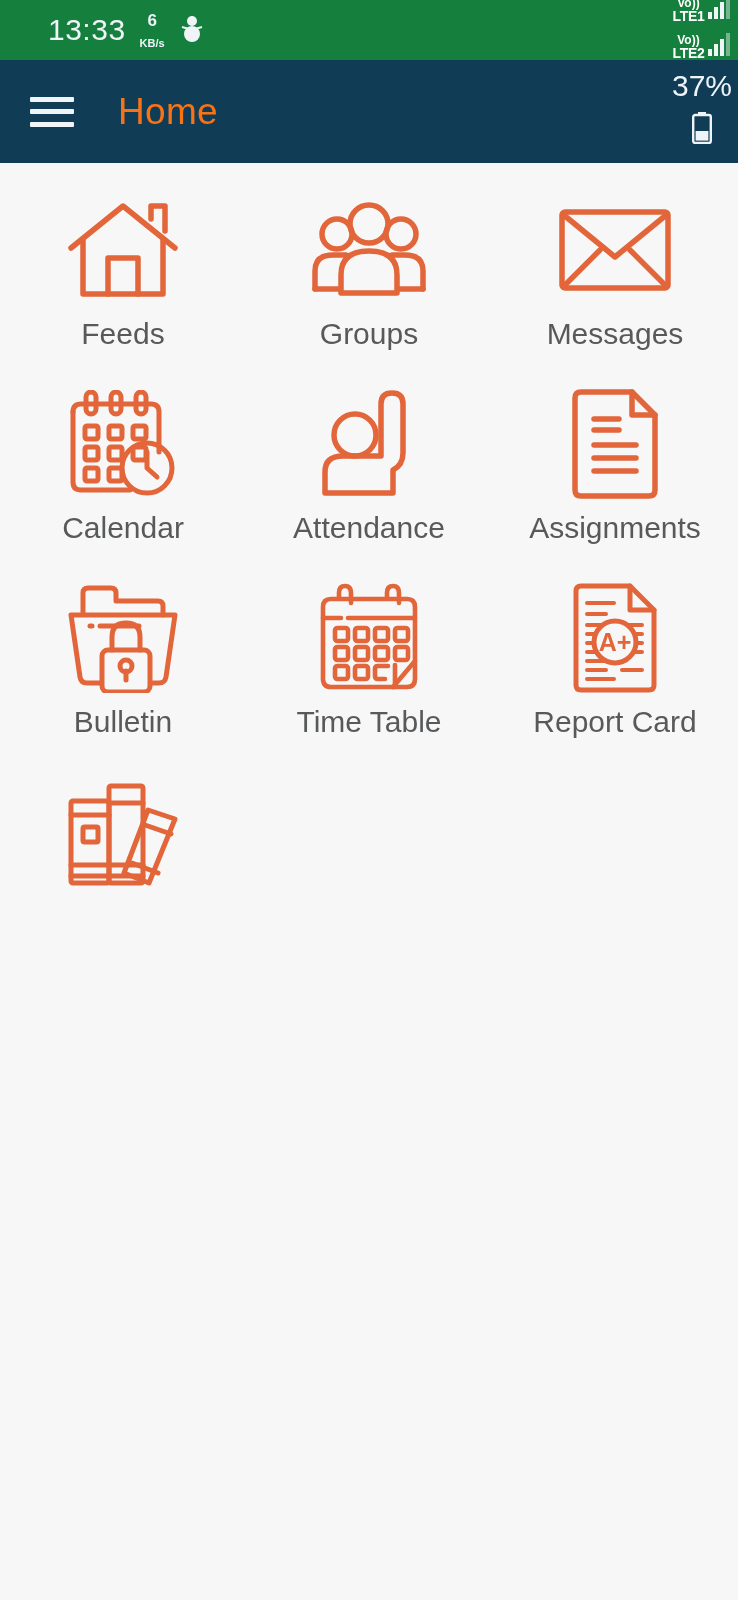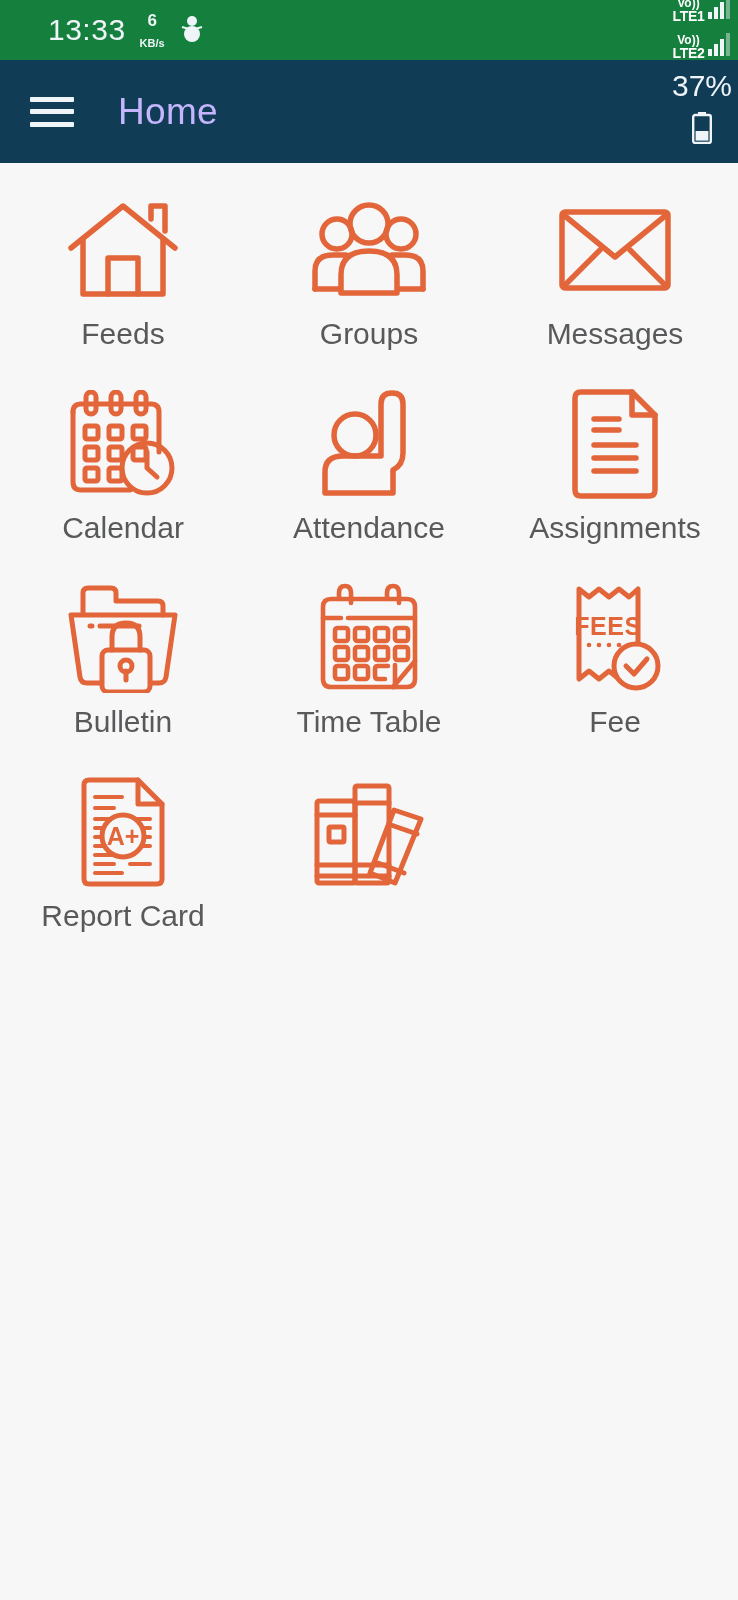--- a/index.html
+++ b/index.html
@@ -50,21 +50,21 @@
     width:44px; height:30px;
     display:flex; flex-direction:column;
     justify-content:space-between;
     cursor:pointer;
   }
   .hamburger span {
     display:block; height:5px; width:100%;
     background:#eef4f8; border-radius:1px;
   }
   .app-title {
-    color:#c4b5fd;
+    color:#f97316;
     font-size:37px;
     font-weight:normal;
     letter-spacing:0.3px;
   }
 
   
   .grid {
     padding:24px 0 0 0;
     display:grid;
     grid-template-columns:repeat(3, 1fr);
@@ -325,40 +325,20 @@
           <rect x="38" y="83" width="13" height="13" rx="2.5"></rect>
           <path d="M71 83 L61 83 Q58 83 58 86 L58 93 Q58 96 61 96 L68 96"></path>
           <path d="M98 78 L76 104"></path>
           <path d="M78 82 L78 104"></path>
         </g>
       </svg>
     </div>
     <div class="tile-label">Time Table</div>
   </div>
 
-  <div class="tile">
-    <div class="tile-icon">
-      <svg width="96" height="110" viewBox="0 0 96 110">
-        <g fill="none" stroke="#e2663a" stroke-width="5" stroke-linejoin="round" stroke-linecap="round">
-          <path d="M12 6 L22 14 L32 6 L42 14 L52 6 L62 14 L71 6 L71 96 L62 88 L52 96 L42 88 L32 96 L22 88 L12 96 Z"></path>
-        </g>
-        <text x="41" y="52" font-family="Liberation Sans, sans-serif" font-size="25" font-weight="bold" fill="#e2663a" text-anchor="middle" letter-spacing="0.5">FEES</text>
-        <g fill="#e2663a">
-          <circle cx="22" cy="62" r="2.3"></circle>
-          <circle cx="32" cy="62" r="2.3"></circle>
-          <circle cx="42" cy="62" r="2.3"></circle>
-          <circle cx="52" cy="62" r="2.3"></circle>
-          <circle cx="62" cy="62" r="2.3"></circle>
-        </g>
-        <circle cx="69" cy="83" r="22" fill="#f7f7f7" stroke="#e2663a" stroke-width="5"></circle>
-        <path d="M59 83 L67 91 L80 76" fill="none" stroke="#e2663a" stroke-width="5" stroke-linejoin="round" stroke-linecap="round"></path>
-      </svg>
-    </div>
-    <div class="tile-label">Fee</div>
-  </div>
 
   <div class="tile">
     <div class="tile-icon">
       <svg width="90" height="110" viewBox="0 0 90 110">
         <g fill="none" stroke="#e2663a" stroke-width="5" stroke-linejoin="round" stroke-linecap="round">
           <path d="M6 8 Q6 3 11 3 L60 3 L84 27 L84 102 Q84 107 79 107 L11 107 Q6 107 6 102 Z"></path>
           <path d="M60 3 L60 27 L84 27"></path>
         </g>
         <g fill="none" stroke="#e2663a" stroke-width="4" stroke-linecap="round">
           <path d="M17 20 L44 20"></path>

